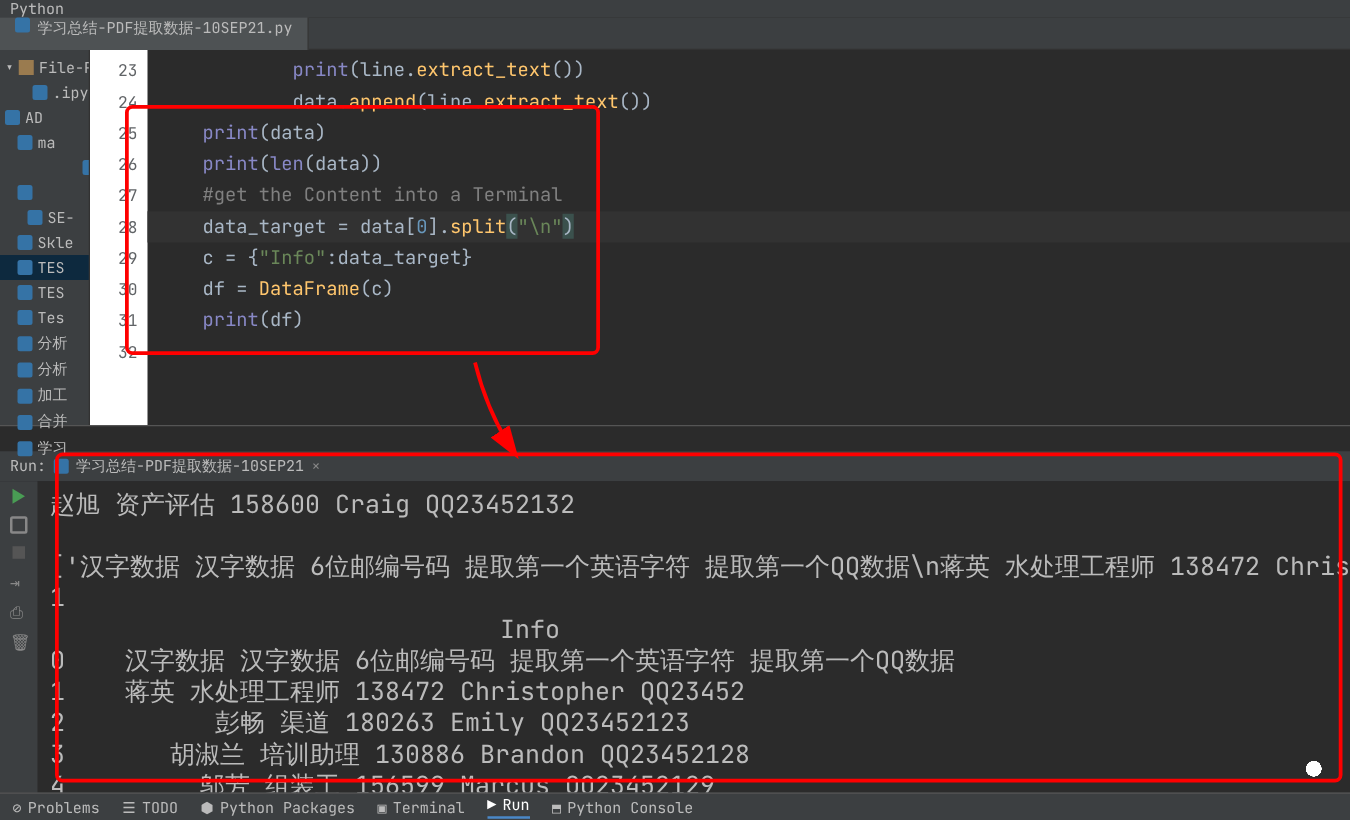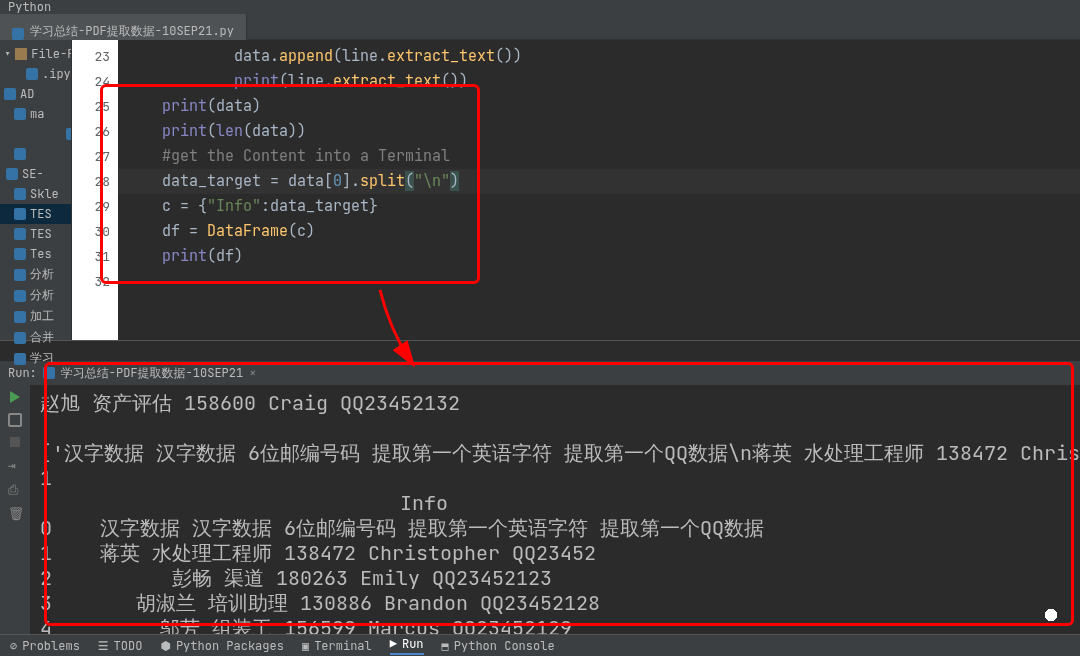--- a/index.html
+++ b/index.html
@@ -14,21 +14,21 @@
     height:14px; background:#3c3f41;
     display:flex; align-items:center; padding:0 8px;
     color:#bbb; font-size:12px;
   }
   .tabbar {
     height:26px; background:#3c3f41;
     display:flex; align-items:center;
     border-bottom:1px solid #323232;
   }
   .tab {
-    display:flex; align-items:flex-end; gap:6px;
+    display:flex; align-items:flex-start; gap:6px;
     padding:0 12px; height:26px;
     background:#4e5254; color:#bbb;
     border-right:1px solid #323232;
     font-size:12px;
   }
   .tab .pyicon { width:12px; height:12px; background:#3573a6; border-radius:2px; }
   .main {
     display:flex; height:300px;
   }
   .sidebar {
@@ -167,21 +167,21 @@
           <span>ma</span>
         </div>
         <div class="tree-item" style="padding-left: 30px; margin-left: 36px;">
           <span class="tree-icon pyfile"></span>
           <span>Pre</span>
         </div>
         <div class="tree-item" style="padding-left: 14px; gap: 48px;">
           <span class="tree-icon pyfile"></span>
           <span>RE-</span>
         </div>
-        <div class="tree-item" style="padding-left: 6px;">
+        <div class="tree-item" style="padding-left: 22px;">
           <span class="tree-icon pyfile"></span>
           <span>SE-</span>
         </div>
         <div class="tree-item" style="padding-left: 14px;">
           <span class="tree-icon pyfile"></span>
           <span>Skle</span>
         </div>
         <div class="tree-item sel" style="padding-left: 14px;">
           <span class="tree-icon pyfile"></span>
           <span>TES</span>
@@ -223,22 +223,22 @@
         <div>25</div>
         <div>26</div>
         <div>27</div>
         <div>28</div>
         <div>29</div>
         <div>30</div>
         <div>31</div>
         <div>32</div>
       </div>
     <div class="code" id="code">
+        <div class="code-line">            <span class="builtin">print</span><span class="">(line.</span><span class="fn">extract_text</span><span class="">())</span></div>
         <div class="code-line">            <span class="">data.</span><span class="fn">append</span><span class="">(line.</span><span class="fn">extract_text</span><span class="">())</span></div>
-        <div class="code-line">            <span class="builtin">print</span><span class="">(line.</span><span class="fn">extract_text</span><span class="">())</span></div>
         <div class="code-line">    <span class="builtin">print</span><span class="">(data)</span></div>
         <div class="code-line">    <span class="builtin">print</span><span class="">(</span><span class="builtin">len</span><span class="">(data))</span></div>
         <div class="code-line">    <span class="cmt">#get the Content into a Terminal</span></div>
         <div class="code-line hl">    <span class="">data_target = data[</span><span class="num">0</span><span class="">].</span><span class="fn">split</span><span class=" paren-hl">(</span><span class="str">"\n"</span><span class=" paren-hl">)</span></div>
         <div class="code-line">    <span class="">c = {</span><span class="str">"Info"</span><span class="">:data_target}</span></div>
         <div class="code-line">    <span class="">df = </span><span class="fn">DataFrame</span><span class="">(c)</span></div>
         <div class="code-line">    <span class="builtin">print</span><span class="">(df)</span></div>
         <div class="code-line"><span class=""></span></div>
       </div>
   </div>

